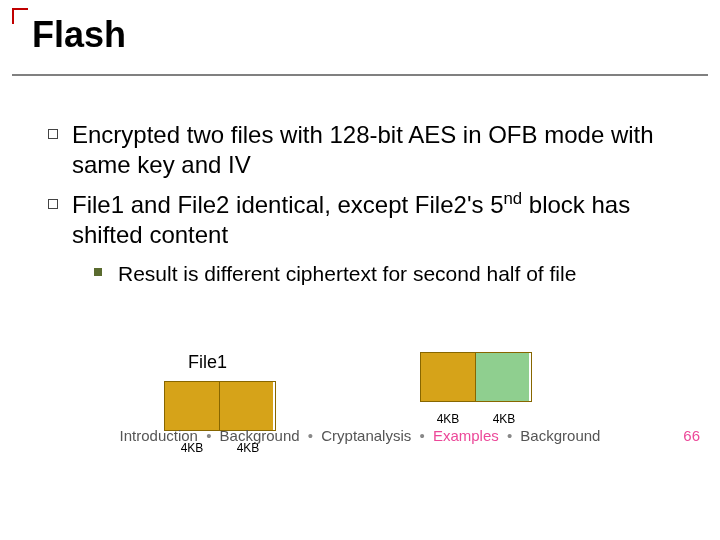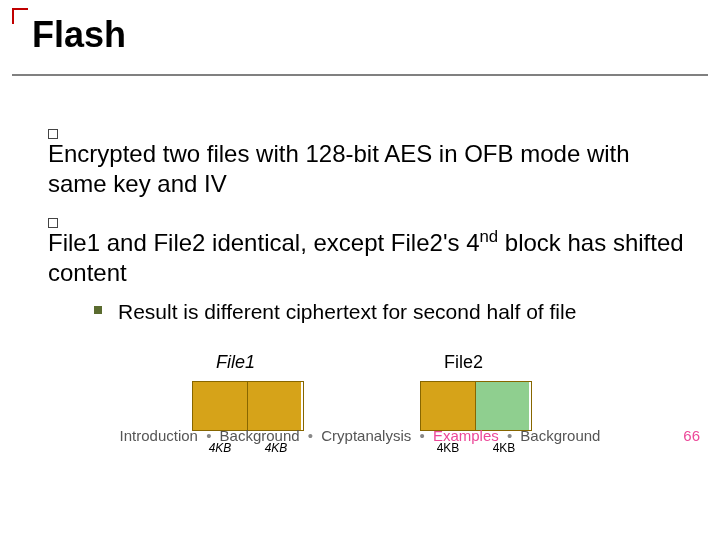--- a/index.html
+++ b/index.html
@@ -2,30 +2,30 @@
 <html><head>
 <meta charset="utf-8">
 <style>
   * { margin: 0; padding: 0; box-sizing: border-box; }
   html, body { width: 720px; height: 540px; font-family: Arial, Helvetica, sans-serif; background: #fff; color: #000; }
   .slide { position: relative; width: 720px; height: 460px; }
   .corner { position: absolute; top: 8px; left: 12px; width: 16px; height: 16px; border-top: 2px solid #c00000; border-left: 2px solid #c00000; }
   .title { position: absolute; top: 14px; left: 32px; font-size: 36px; font-weight: bold; }
   .rule { position: absolute; top: 74px; left: 12px; right: 12px; height: 2px; background: #808080; }
   .content { position: absolute; top: 120px; left: 48px; right: 36px; }
-  .b1 { display: flex; align-items: flex-start; margin-bottom: 10px; flex-direction: column; }
+  .b1 { display: flex; align-items: flex-start; margin-bottom: 10px; }
   .b1 .bullet { width: 10px; height: 10px; border: 1.5px solid #444; margin-top: 9px; margin-right: 14px; flex: 0 0 auto; }
   .b1 .text { font-size: 24px; line-height: 1.25; }
   .b2 { display: flex; align-items: flex-start; margin-left: 46px; margin-top: 8px; }
   .b2 .bullet { width: 8px; height: 8px; background: #5a6b2f; margin-top: 8px; margin-right: 16px; flex: 0 0 auto; }
   .b2 .text { font-size: 21px; line-height: 1.3; }
   sup { font-size: 0.7em; vertical-align: super; line-height: 0; }
   .diagram { position: absolute; top: 352px; left: 0; right: 0; }
   .filewrap { position: absolute; width: 112px; }
-  .fw1 { left: 192px; font-style: italic; }
+  .fw1 { left: 164px; }
   .fw2 { left: 420px; }
   .flabel { font-size: 18px; margin-bottom: 8px; padding-left: 24px; }
   .blocks { display: flex; border: 1.5px solid #876600; }
   .blk { width: 54px; height: 48px; }
   .gold { background: #d6a319; }
   .green { background: #8fcf8f; }
   .blocks .blk + .blk { border-left: 1.5px solid #876600; }
   .sizes { display: flex; margin-top: 10px; font-size: 12px; }
   .sizes div { width: 56px; text-align: center; }
   .footer { position: absolute; bottom: 16px; left: 0; right: 0; text-align: center; font-size: 15px; color: #555; }
@@ -42,21 +42,21 @@
   <div class="rule"></div>
 
   <div class="content">
     <div class="b1">
       <div class="bullet"></div>
       <div class="text">Encrypted two files with 128-bit AES in OFB mode with same key and IV</div>
     </div>
     <div class="b1">
       <div class="bullet"></div>
       <div class="text">
-        <span>File1 and File2 identical, except File2's 4</span><sup>nd</sup><span> block has shifted content</span>
+        <span>File1 and File2 identical, except File2's 5</span><sup>nd</sup><span> block has shifted content</span>
       </div>
     </div>
     <div class="b2">
       <div class="bullet"></div>
       <div class="text">Result is different ciphertext for second half of file</div>
     </div>
   </div>
 
   <div class="diagram">
     <div class="filewrap fw1">
@@ -64,21 +64,20 @@
       <div class="blocks">
         <div class="blk gold"></div>
         <div class="blk gold"></div>
       </div>
       <div class="sizes">
         <div>4KB</div>
         <div>4KB</div>
       </div>
     </div>
     <div class="filewrap fw2">
-      <div class="flabel">File2</div>
       <div class="blocks">
         <div class="blk gold"></div>
         <div class="blk green"></div>
       </div>
       <div class="sizes">
         <div>4KB</div>
         <div>4KB</div>
       </div>
     </div>
   </div>

